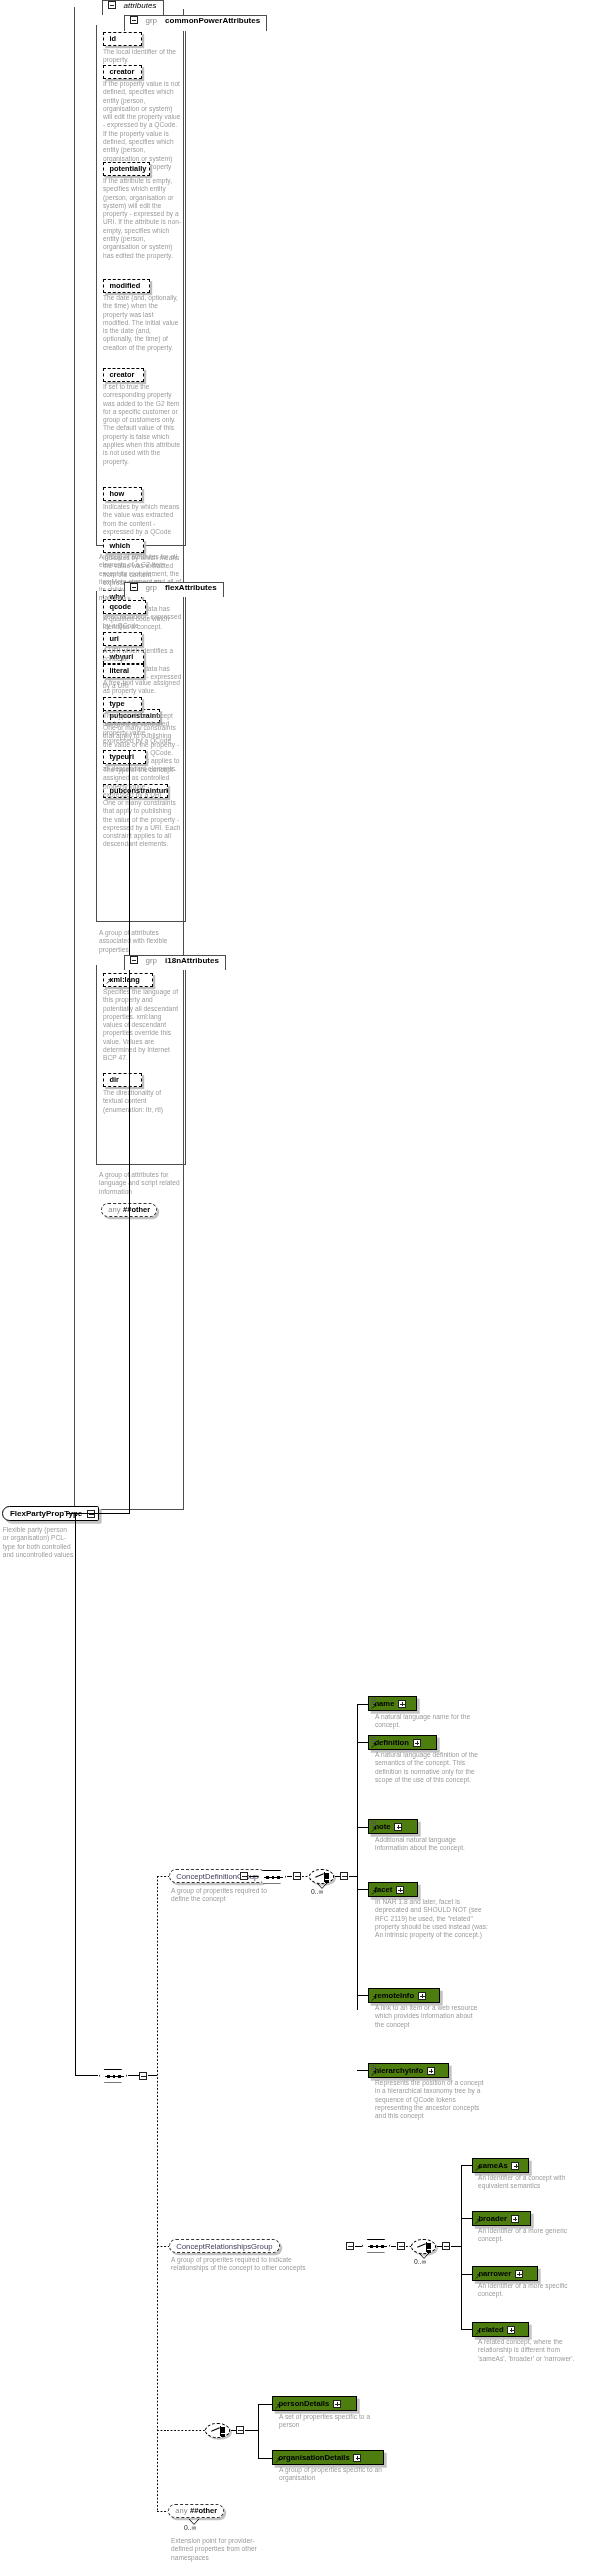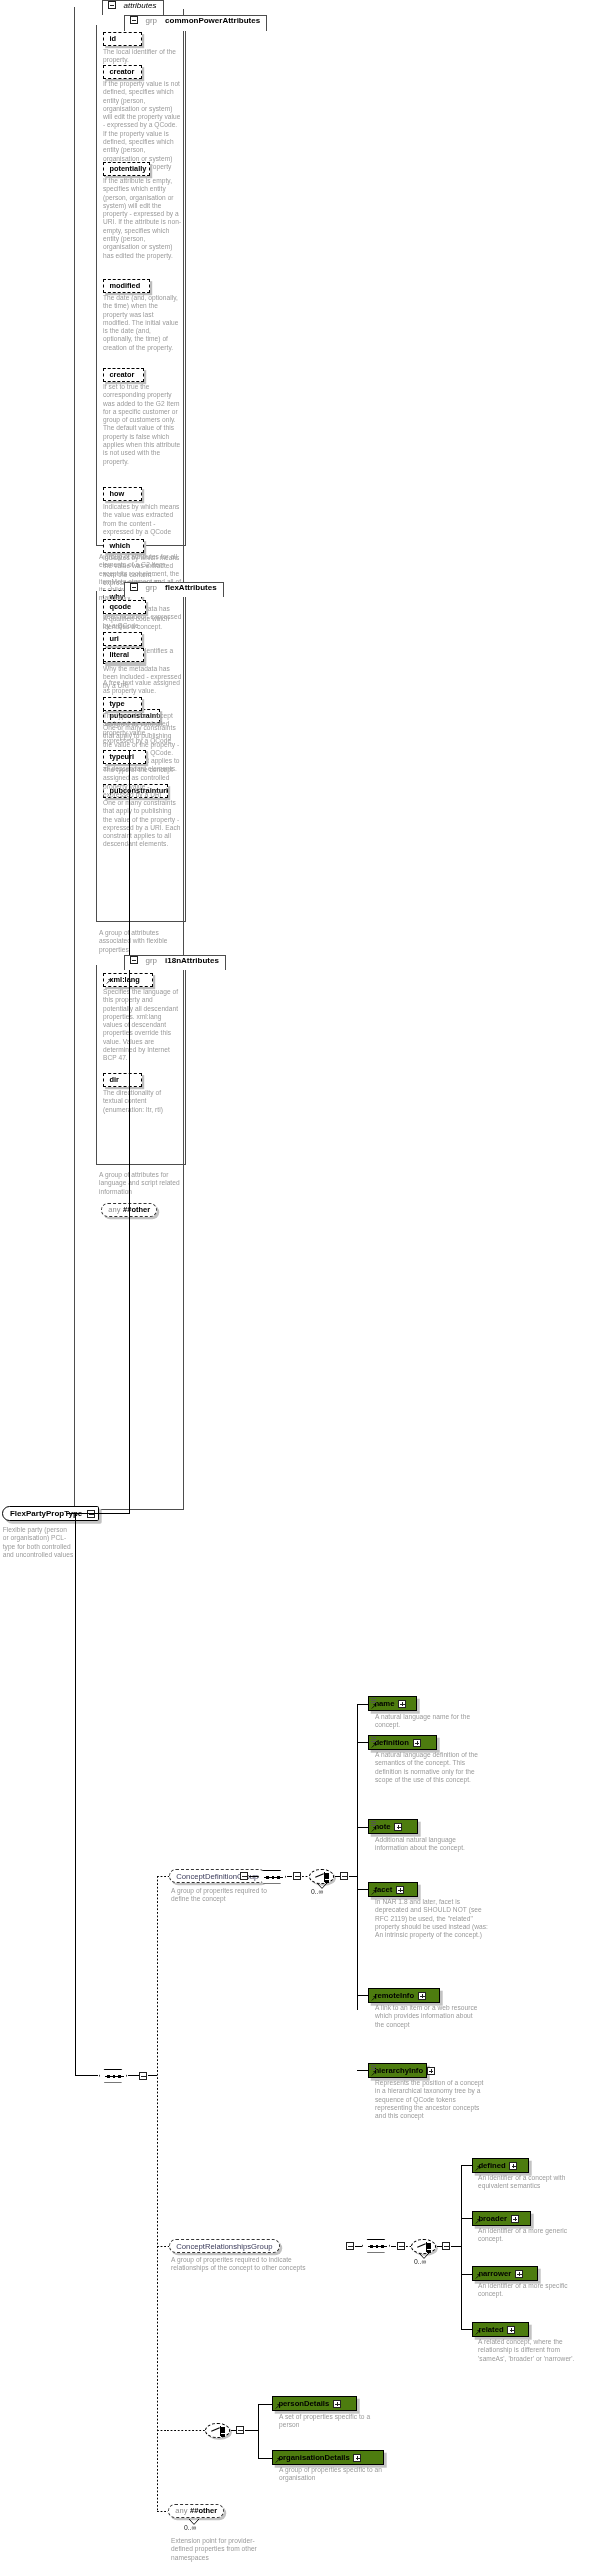--- a/index.html
+++ b/index.html
@@ -329,21 +329,21 @@
   <div class="attrbox" style="left:103px; top:600px; width:43px;">
     <span>qcode</span>
   </div>
   <div class="doc" style="left:103px; top:615px; width:79px;">A qualified code which identifies a concept.</div>
 
   <div class="attrbox" style="left:103px; top:632px; width:39px;">
     <span>uri</span>
   </div>
   <div class="doc" style="left:103px; top:647px; width:79px;">A URI which identifies a concept.</div>
 
-  <div class="attrbox" style="left:103px; top:648px; width:41px;">
+  <div class="attrbox" style="left:103px; top:664px; width:41px;">
     <span>literal</span>
   </div>
   <div class="doc" style="left:103px; top:679px; width:79px;">A free-text value assigned as property value.</div>
 
   <div class="attrbox" style="left:103px; top:697px; width:39px;">
     <span>type</span>
   </div>
   <div class="doc" style="left:103px; top:712px; width:79px;">The type of the concept assigned as controlled property value - expressed by a QCode</div>
 
   <div class="attrbox" style="left:103px; top:750px; width:43px;">
@@ -484,21 +484,21 @@
   <div class="elembox" style="left:368px; top:1988px; width:72px;">
     <span class="lbl">remoteInfo</span>
     <span class="pm plus"></span>
     <svg class="arrowmark" viewBox="0 0 8 8">
       <path d="M1 7 L6 2 M6 2 L3 2 M6 2 L6 5" stroke="#000" stroke-width="1" fill="none"></path>
     </svg>
   </div>
   <div class="doc" style="left:375px; top:2004px; width:108px;">A link to an item or a web resource which provides information about the concept</div>
 
   <div class="ln h" style="left:357px; top:2070px; width:10.8px;"></div>
-  <div class="elembox hasdoc" style="left:368px; top:2063px; width:59px;">
+  <div class="elembox hasdoc" style="left:368px; top:2063px; width:81px;">
     <span class="lbl">hierarchyInfo</span>
     <span class="pm plus"></span>
     <svg class="arrowmark" viewBox="0 0 8 8">
       <path d="M1 7 L6 2 M6 2 L3 2 M6 2 L6 5" stroke="#000" stroke-width="1" fill="none"></path>
     </svg>
   </div>
   <div class="doc" style="left:375px; top:2079px; width:110px;">Represents the position of a concept in a hierarchical taxonomy tree by a sequence of QCode tokens representing the ancestor concepts and this concept</div>
 
   <div class="dln h" style="left:157px; top:2246px; width:11.7px;"></div>
   <div class="grpcap" style="left:169px; top:2239px;border-radius:7px;">
@@ -530,21 +530,21 @@
   <div class="card" style="left:414px; top:2258px;">0..∞</div>
 
   <div class="ln h" style="left:437px; top:2246px; width:5.4px;"></div>
   <span class="pm" style="position:absolute; left:442px; top:2242px;"></span>
   <div class="ln h" style="left:451px; top:2246px; width:10.8px;"></div>
 
   <div class="ln v" style="left:461px; top:2165px; height:164px;"></div>
 
   <div class="ln h" style="left:461px; top:2165px; width:10.8px;"></div>
   <div class="elembox" style="left:472px; top:2158px; width:57px;">
-    <span class="lbl">defined</span>
+    <span class="lbl">sameAs</span>
     <span class="pm plus"></span>
     <svg class="arrowmark" viewBox="0 0 8 8">
       <path d="M1 7 L6 2 M6 2 L3 2 M6 2 L6 5" stroke="#000" stroke-width="1" fill="none"></path>
     </svg>
   </div>
   <div class="doc" style="left:478px; top:2174px; width:104px;">An identifier of a concept with equivalent semantics</div>
 
   <div class="ln h" style="left:461px; top:2218px; width:10.8px;"></div>
   <div class="elembox" style="left:472px; top:2211px; width:59px;">
     <span class="lbl">broader</span>

